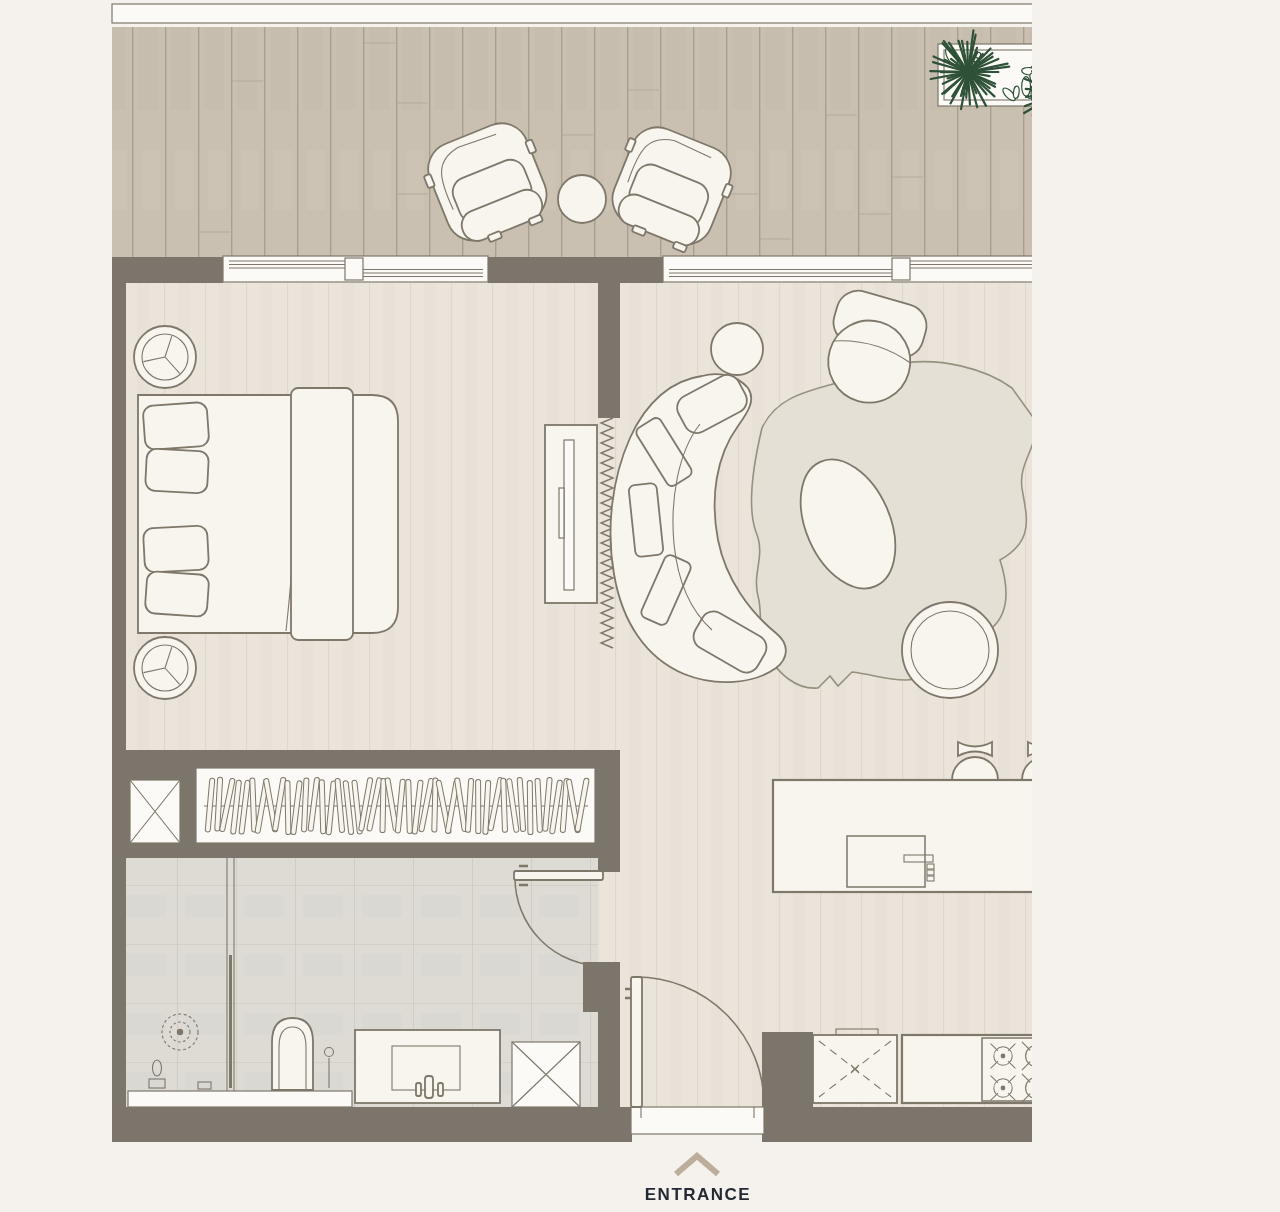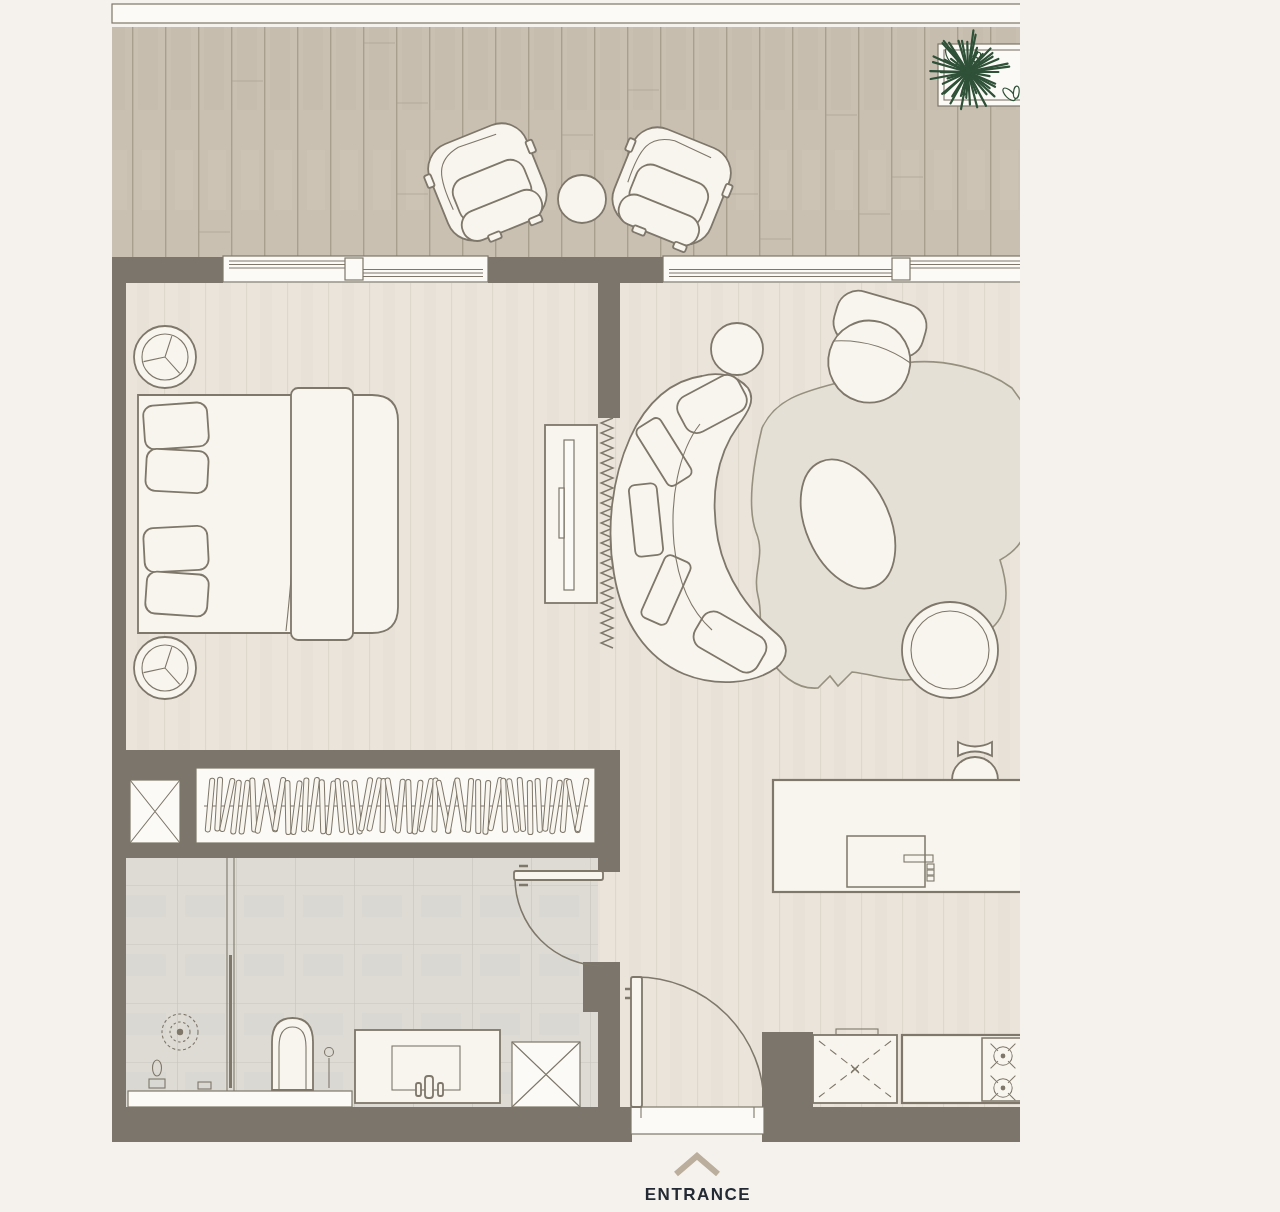--- a/index.html
+++ b/index.html
@@ -3,21 +3,21 @@
 <meta charset="utf-8">
 <style>
   :root{
     --page_bg:#f5f2ed; --wall:#7b756c; --deck:#c9c0b2; --deck_line:#a99f8f;
     --floor:#eae4db; --floor_line:#ded7cb; --tile:#dddbd4; --tile_line:#c8c5bd;
     --furn:#f8f5ee; --outline:#7e776a; --rug:#e5e0d6; --plant:#2f5138;
     --glass:#fbfaf6; --entrance_text:#232a34; --entrance_arrow:#bcae9c;
   }
   html,body{margin:0;padding:0;background:var(--page_bg);}
   .stage{position:relative;width:1020px;height:1212px;background:var(--page_bg);
-         font-family:"Liberation Sans",sans-serif;overflow:hidden;}
+         font-family:"Liberation Sans",sans-serif;overflow:hidden;padding-left:12px;}
   svg{position:absolute;left:0;top:0;}
   .w{fill:var(--wall);}
   .f{fill:var(--furn);stroke:var(--outline);stroke-width:1.8;}
   .f2{fill:var(--furn);stroke:var(--outline);stroke-width:2.2;}
   .white{fill:var(--glass);stroke:var(--outline);stroke-width:1.2;}
   .s{fill:none;stroke:var(--outline);stroke-width:1.5;}
   .s1{fill:none;stroke:var(--outline);stroke-width:1.1;}
   .rug{fill:var(--rug);stroke:#96907f;stroke-width:1.6;}
   .plantline{stroke:var(--plant);stroke-width:2.2;stroke-linecap:round;fill:none;}
   .leaf{fill:#fdfcf7;stroke:var(--plant);stroke-width:1.2;}

